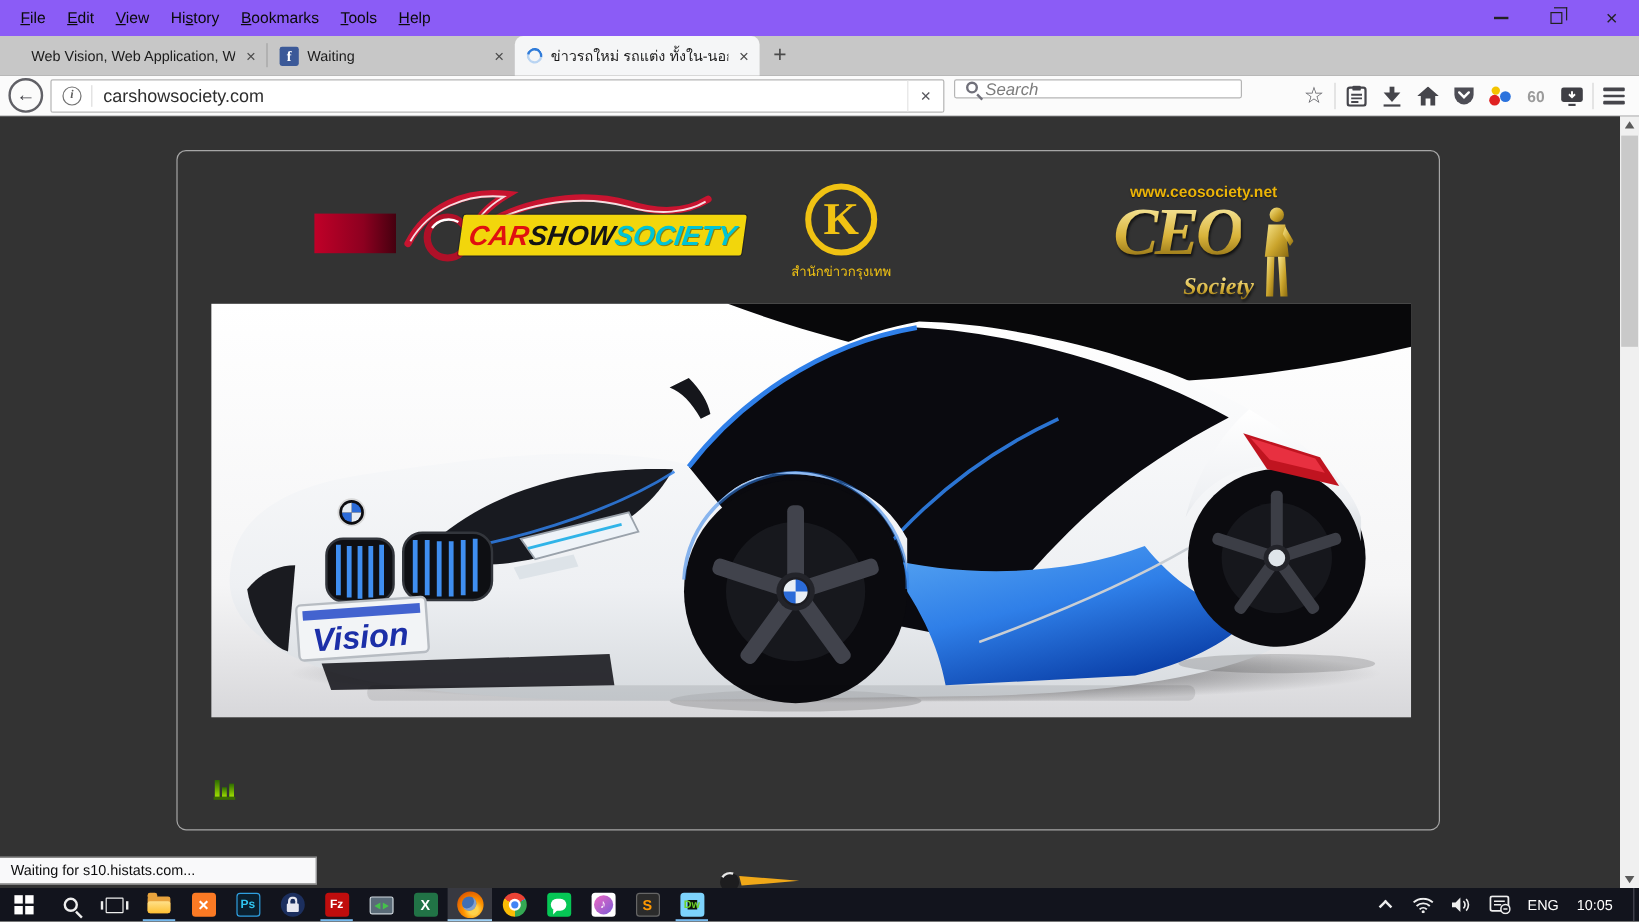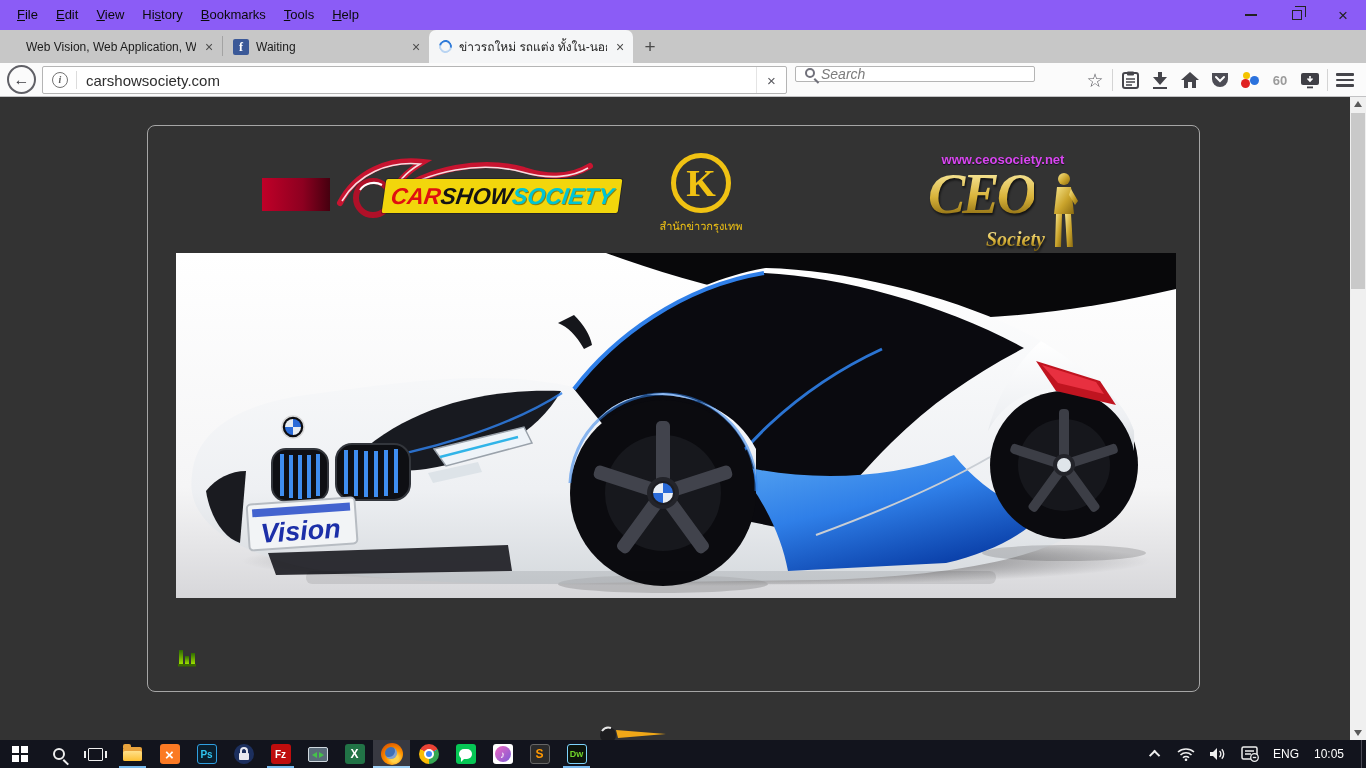--- a/index.html
+++ b/index.html
@@ -90,21 +90,21 @@
 
   
   .logo-k { position:absolute; left:508px; top:27px; width:90px; height:86px; text-align:center; }
   .k-circle { width:60px; height:60px; border:5px solid #f0c213; border-radius:50%; margin:0 auto;
               display:flex; align-items:center; justify-content:center;
               font:bold 38px "Liberation Serif", serif; color:#f0c213; }
   .k-caption { margin-top:4px; font-size:11px; color:#f0c213; white-space:nowrap; }
 
   
   .logo-ceo { position:absolute; left:780px; top:26px; width:150px; height:102px; }
-  .ceo-url { text-align:center; font:bold 13px "Liberation Sans", sans-serif; color:#d946ef;
+  .ceo-url { text-align:center; font:bold 13px "Liberation Sans", sans-serif; color:#eab308;
              text-shadow:0 1px 1px rgba(0,0,20,.7); }
   .gold-text { background:linear-gradient(#fdf2b0, #d9b33a 55%, #7a5c08);
                -webkit-background-clip:text; background-clip:text; color:transparent;
                filter:drop-shadow(1px 2px 1px rgba(0,0,0,.65));text-decoration:underline; }
   .ceo-brand { position:absolute; left:0; top:14px; font:italic 900 56px "Liberation Serif", serif; letter-spacing:-3px; line-height:1; }
   .ceo-sub { position:absolute; left:58px; top:76px; font:italic bold 20px "Liberation Serif", serif; }
   .ceo-man { position:absolute; right:0; top:20px; }
 
   .car-photo { position:absolute; left:28px; top:127px; width:1000px; height:345px; display:block; }
   .histats { position:absolute; left:29px; top:522px; width:20px; height:20px; cursor:pointer; }
@@ -157,21 +157,21 @@
   .chrome i { position:absolute; left:5px; top:5px; width:10px; height:10px; border-radius:50%; background:#fff; }
   .chrome i::after { content:''; position:absolute; left:2px; top:2px; width:6px; height:6px; border-radius:50%; background:#4285f4; }
   .line { background:#06c755; position:relative; }
   .line .bub { width:13px; height:10px; background:#fff; border-radius:5px; position:relative; }
   .line .bub::after { content:''; position:absolute; left:2px; bottom:-3px; width:0; height:0;
                       border-top:4px solid #fff; border-right:4px solid transparent; }
   .itunes { background:#fff; }
   .itunes .disc { width:16px; height:16px; border-radius:50%; background:linear-gradient(135deg,#ef67c2,#7b5bd6);
                   color:#fff; font-size:10px; display:flex; align-items:center; justify-content:center; }
   .sublime { background:#2b2b2b; border:1px solid #666; color:#ff9800; font:bold 12px "Liberation Sans",sans-serif; }
-  .dw { background:#0c140c; border:1px solid #7dd3fc; color:#6fd32a; font:bold 9px "Liberation Sans",sans-serif; }
+  .dw { background:#0c140c; border:6px solid #7dd3fc; color:#6fd32a; font:bold 9px "Liberation Sans",sans-serif; }
 
   .tray { margin-left:auto; display:flex; align-items:center; height:28px; }
   .tray-cell { height:28px; display:flex; align-items:center; justify-content:center; cursor:pointer; }
   .chevron-up { width:8px; height:8px; border-left:2px solid #eee; border-top:2px solid #eee; transform:rotate(45deg) translateY(2px); }
   .tray-text { color:#fff; font-size:12px; }
   .desk-strip { width:5px; height:28px; border-left:1px solid #4a4a55; margin-left:8px; }
 
   svg { display:block; }
 </style>
 </head>
@@ -491,20 +491,21 @@
   <div class="scrollbar">
     <div class="sb-arrow" style="top:0;">
         <span class="sb-tri-up"></span>
       </div>
     <div class="sb-thumb"></div>
     <div class="sb-arrow" style="bottom:0;">
         <span class="sb-tri-down"></span>
       </div>
   </div>
 
+  <div class="status-tip">Waiting for s10.histats.com...</div>
 
   <div class="taskbar">
     <div class="tcell" style="width:40px;">
       <span class="win-logo">
           <i></i>
           <i></i>
           <i></i>
           <i></i>
         </span>
     </div>

